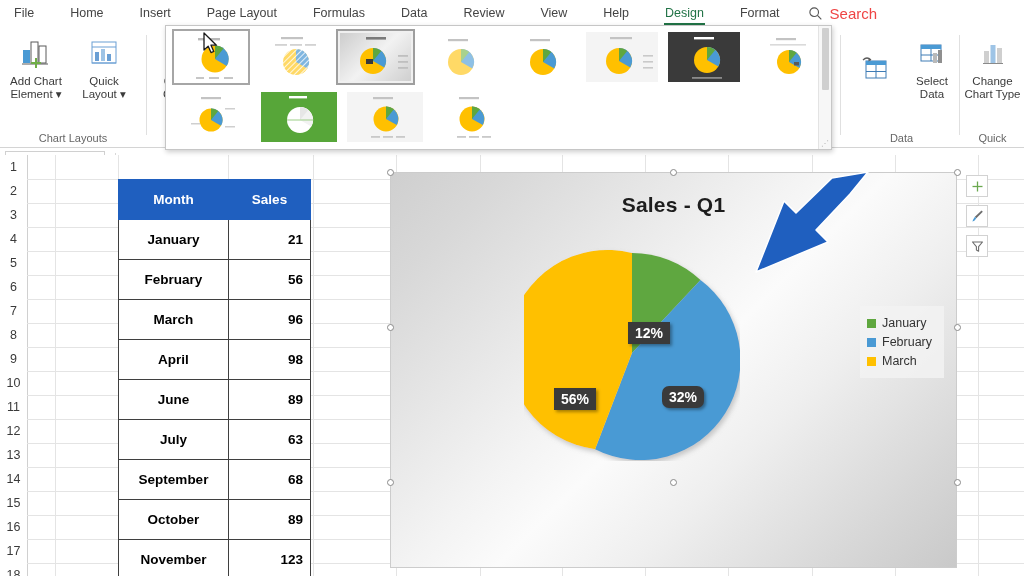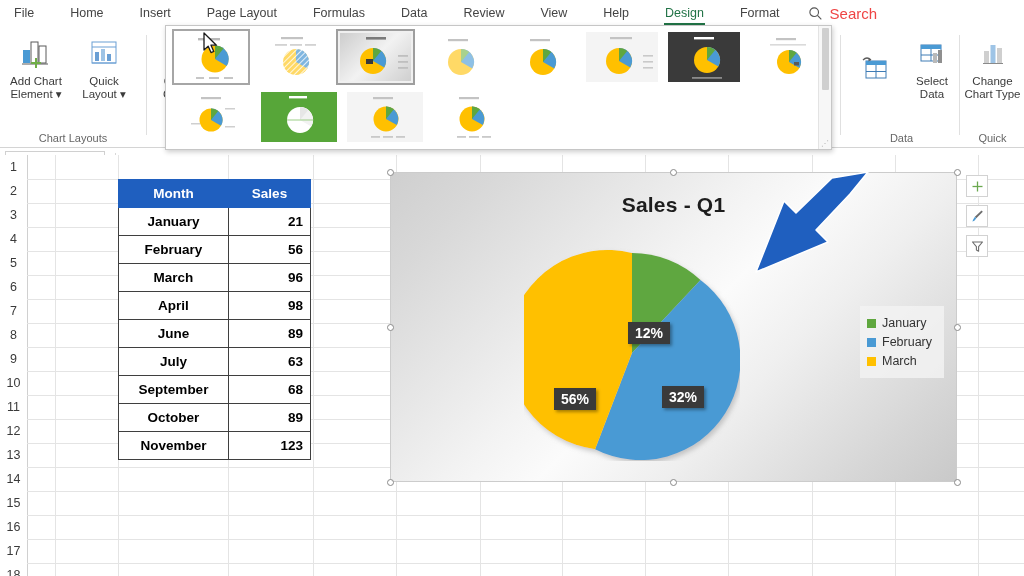--- a/index.html
+++ b/index.html
@@ -108,33 +108,33 @@
     font-size: 12.5px; color: #3a3a3a; line-height: 24px;
   }
   .gridline-h { position: absolute; left: 27px; right: 0; height: 1px; background: #e4e4e4; }
   .gridline-v { position: absolute; top: 0; bottom: 0; width: 1px; background: #e4e4e4; }
   .hdr-border { position: absolute; left: 27px; top: 0; bottom: 0; width: 1px; background: #d0d0d0; }
 
   
   .dtable { position: absolute; left: 118px; top: 24px; border-collapse: collapse; }
   .dtable td, .dtable th {
     height: 24px; border: 1px solid #3f3f3f;
-    font-size: 13.5px; color: #000000; padding: 6px 7px;
+    font-size: 13.5px; color: #000000; padding: 12px 7px;
     background: #ffffff; font-weight: bold;
   }
   .dtable th {
     background: #1f5fbf; color: #ffffff; text-align: center; font-weight: bold;
     border-color: #1f5fbf; font-size: 13.5px;
   }
   .c-month { width: 110px; text-align: center; }
   .c-sales { width: 82px; text-align: right; }
 
   
   .chartobj {
-    position: absolute; left: 390px; top: 172px; width: 567px; height: 310px;
+    position: absolute; left: 390px; top: 172px; width: 567px; height: 396px;
     background: linear-gradient(135deg,#cfcfcf 0%,#d8d8d8 12%,#f3f3f3 42%,#fbfbfb 52%,#efefef 66%,#d6d6d6 88%,#c9c9c9 100%);
     border: 1px solid #cccccc;
     z-index: 20;
   }
   .chart-title {
     position: absolute; top: 20px; left: 0; right: 0; text-align: center;
     font-size: 21px; font-weight: bold; color: #1d1d1d; letter-spacing: 0.2px;
   }
   .pie-wrap { position: absolute; left: 133px; top: 72px; width: 216px; height: 216px; }
   .dlabel {
@@ -634,21 +634,21 @@
           <path id="sliceJan" d="M108 108 L108 8 A100 100 0 0 1 176.5 35.1 Z" fill="#5fa73f"></path>
 
           <path id="sliceFeb" d="M108 108 L176.5 35.1 A100 100 0 0 1 71.1 204.2 Z" fill="#4a9ad4"></path>
 
           <path id="sliceMar" d="M108 108 L71.1 204.2 A100 100 0 1 1 108 8 Z" fill="#ffc000"></path>
         </g>
       </svg>
     </div>
 
     <div class="dlabel" style="left:237px; top:117px;">12%</div>
-    <div class="dlabel" style="left:271px; top:181px;">32%</div>
+    <div class="dlabel" style="left:271px; top:181px;border-radius:7px;">32%</div>
     <div class="dlabel" style="left:163px; top:183px;">56%</div>
 
     <div class="legend">
       <div class="leg-item">
         <span class="leg-sw" style="background:#5fa73f;"></span>
         <span class="leg-txt">January</span>
       </div>
       <div class="leg-item">
         <span class="leg-sw" style="background:#4a9ad4;"></span>
         <span class="leg-txt">February</span>

